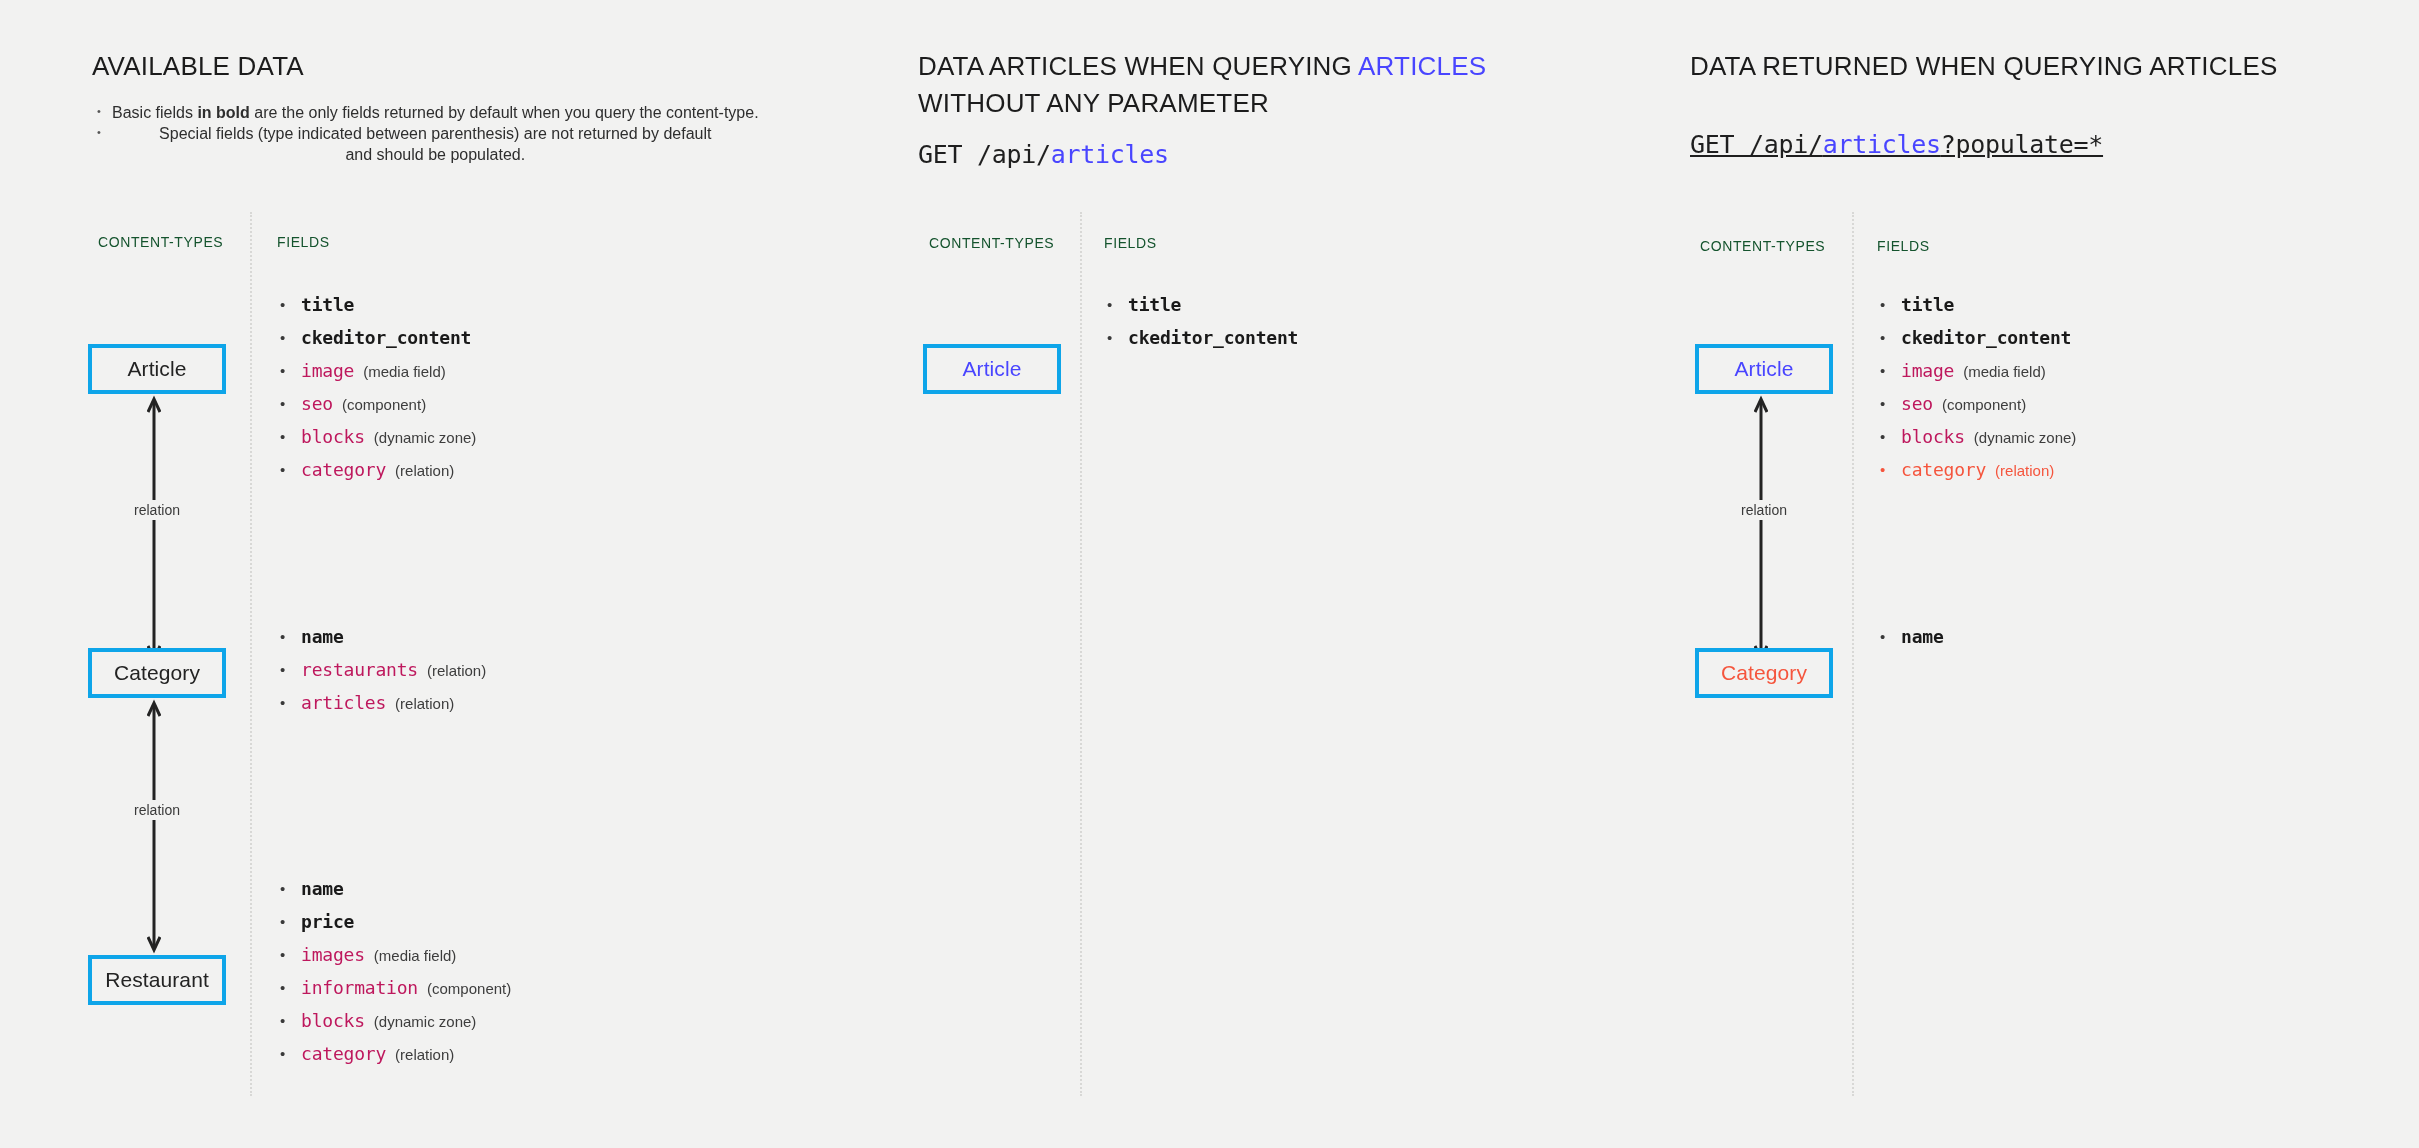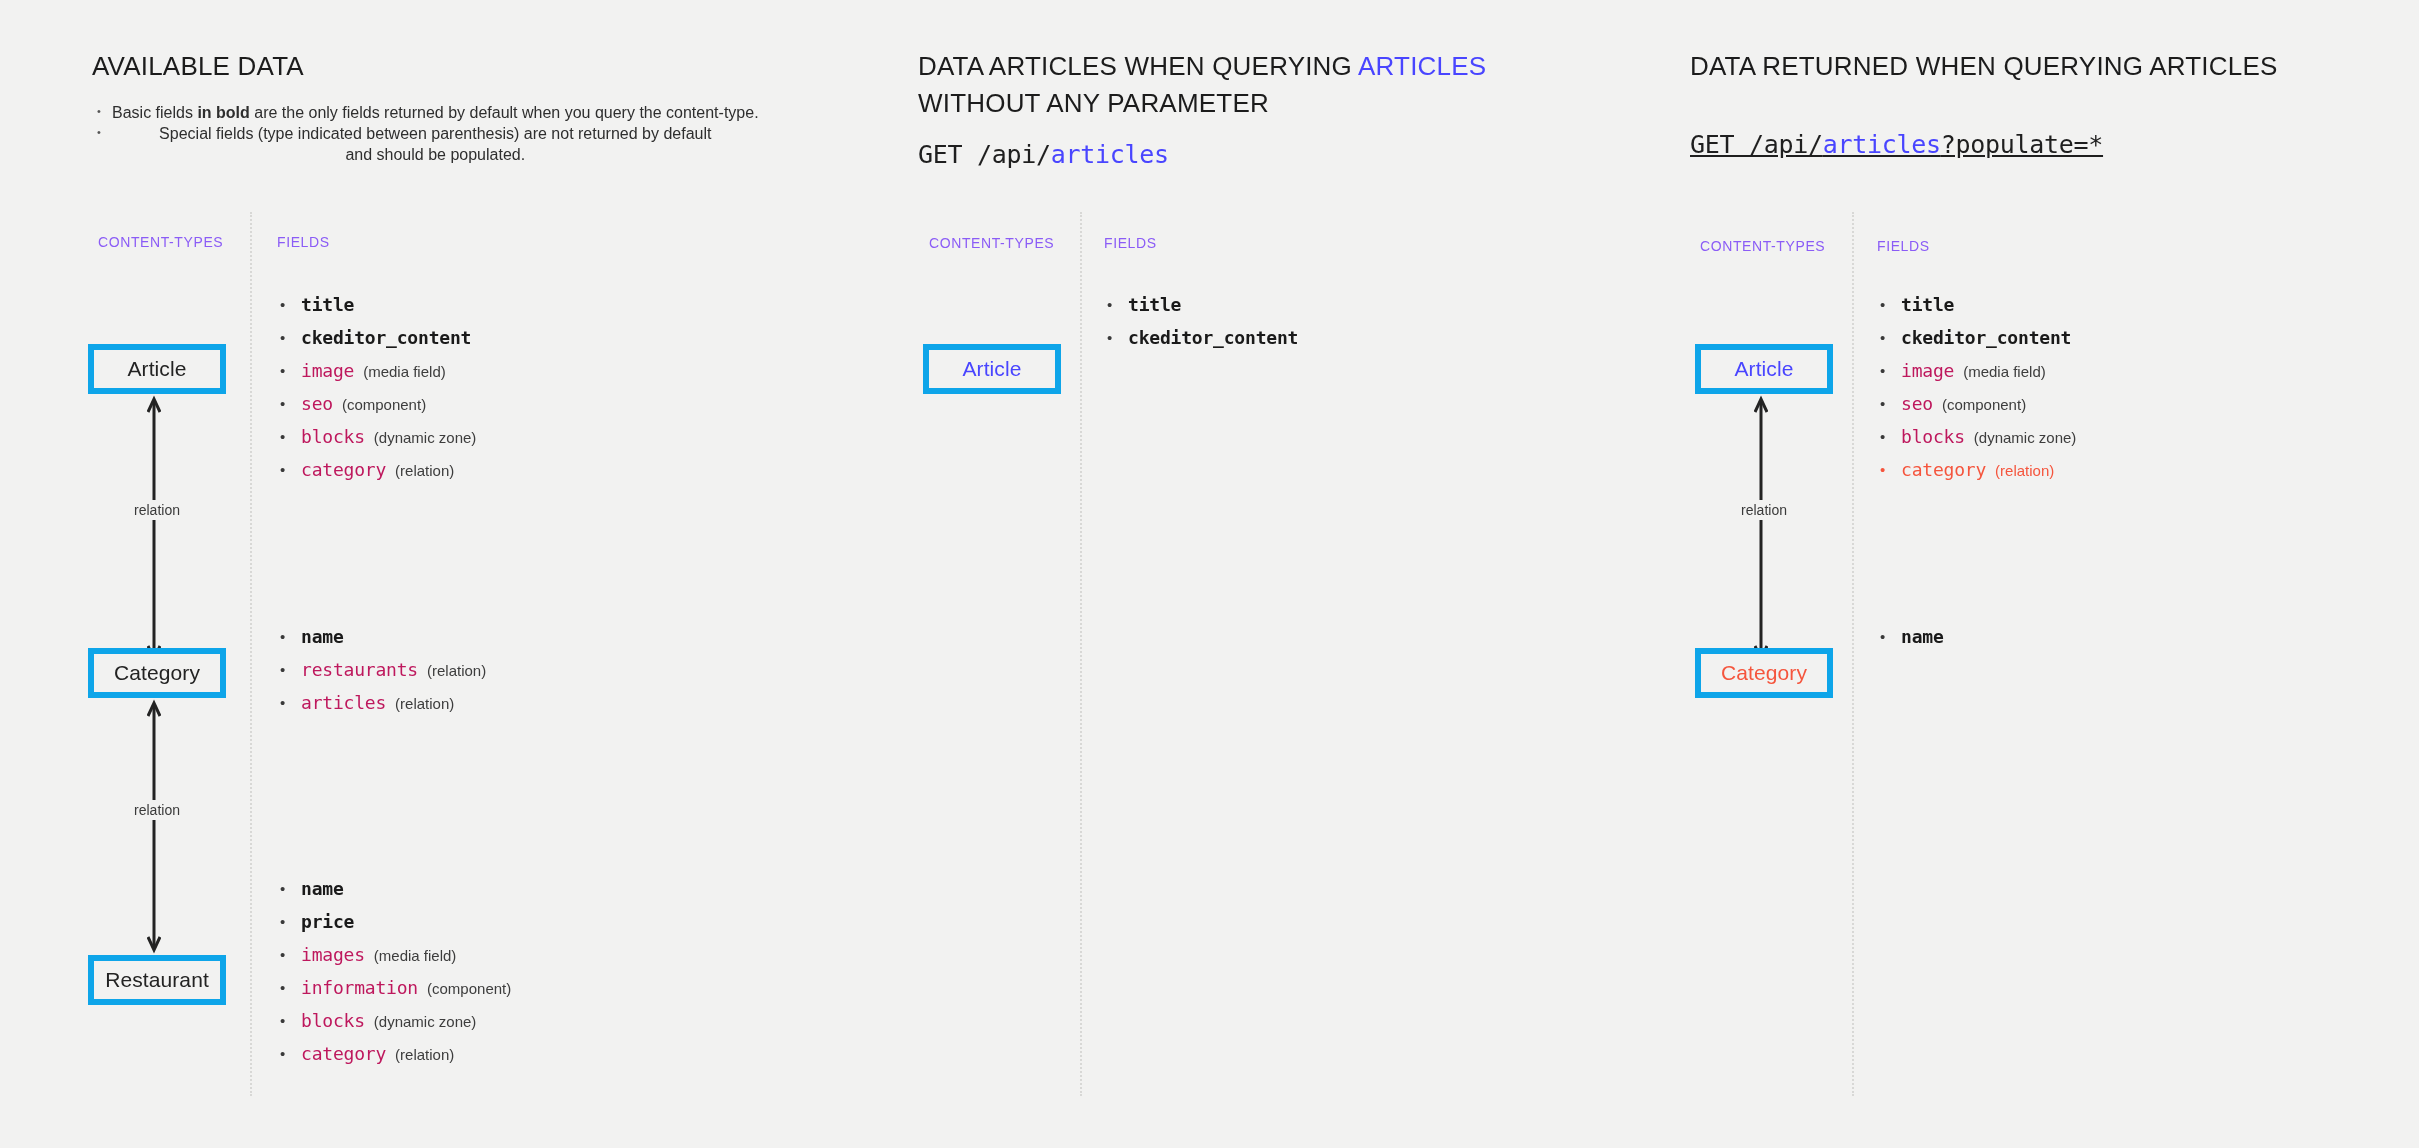--- a/index.html
+++ b/index.html
@@ -69,36 +69,36 @@
     color: #1f1f1f;
     white-space: nowrap;
   }
   .endpoint .accent { color: #4945ff; }
 
   
   .col-label {
     position: absolute;
     font-size: 14px;
     letter-spacing: 0.6px;
-    color: #8b5cf6;
+    color: #14532d;
     white-space: nowrap;
   }
 
   
   .vrule {
     position: absolute;
     width: 0;
     border-left: 2px dotted #d8d8d6;
   }
 
   
   .entity-box {
     position: absolute;
     box-sizing: border-box;
-    border: 6px solid #0ea5e9;
+    border: 4px solid #0ea5e9;
     background: #f2f2f1;
     display: flex;
     align-items: center;
     justify-content: center;
     font-size: 21px;
     color: #232323;
     letter-spacing: 0.1px;
   }
   .entity-box.blue { color: #4945ff; }
   .entity-box.red  { color: #f5553d; }

